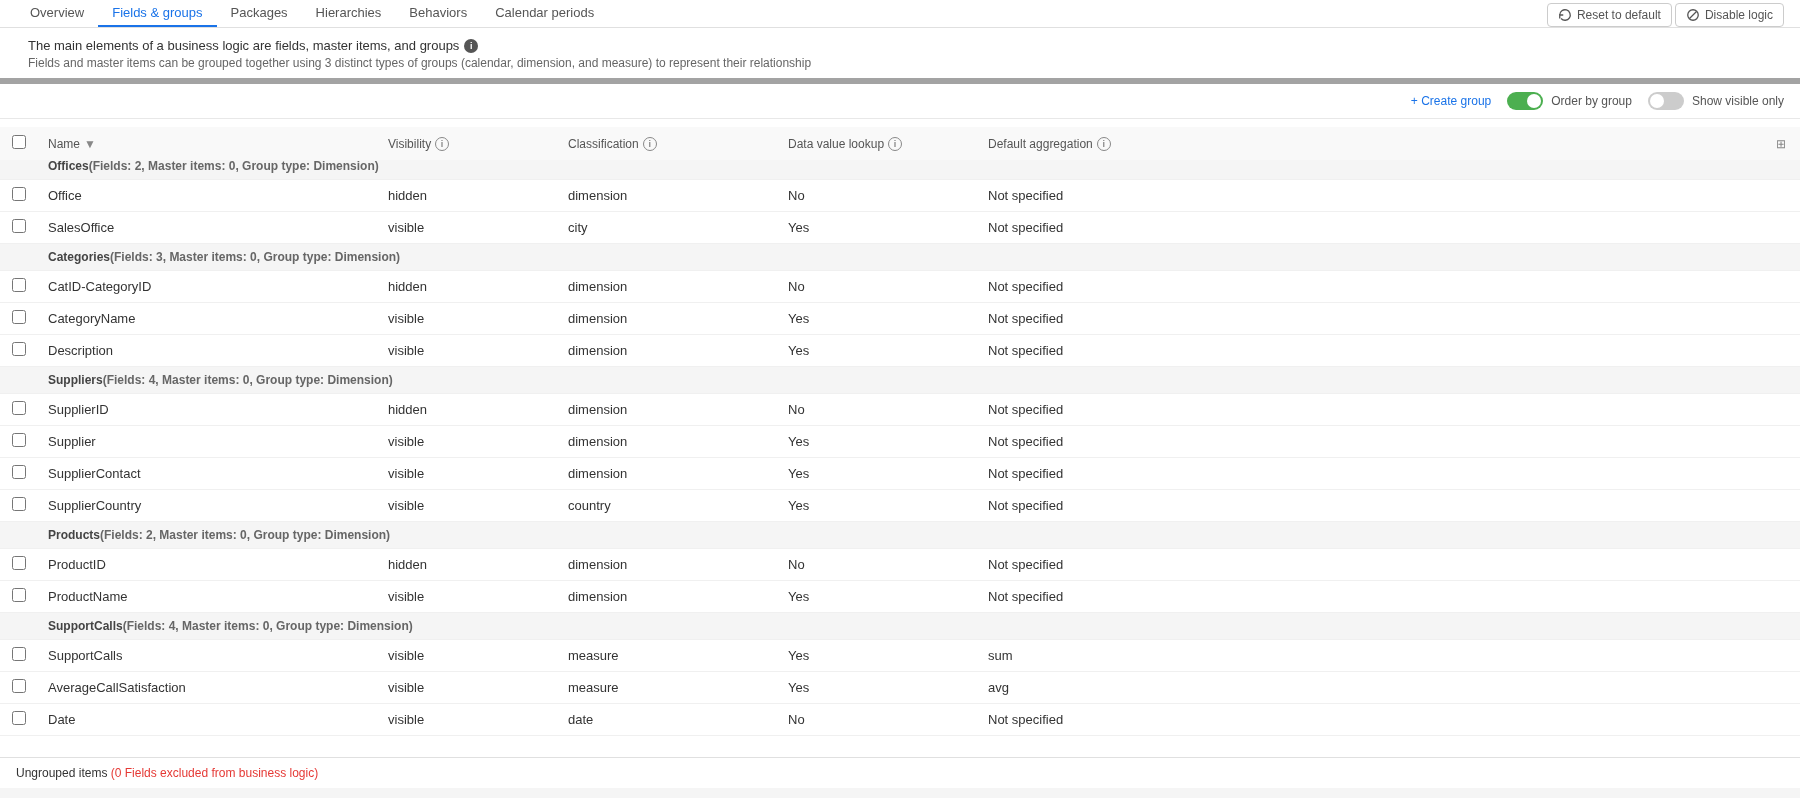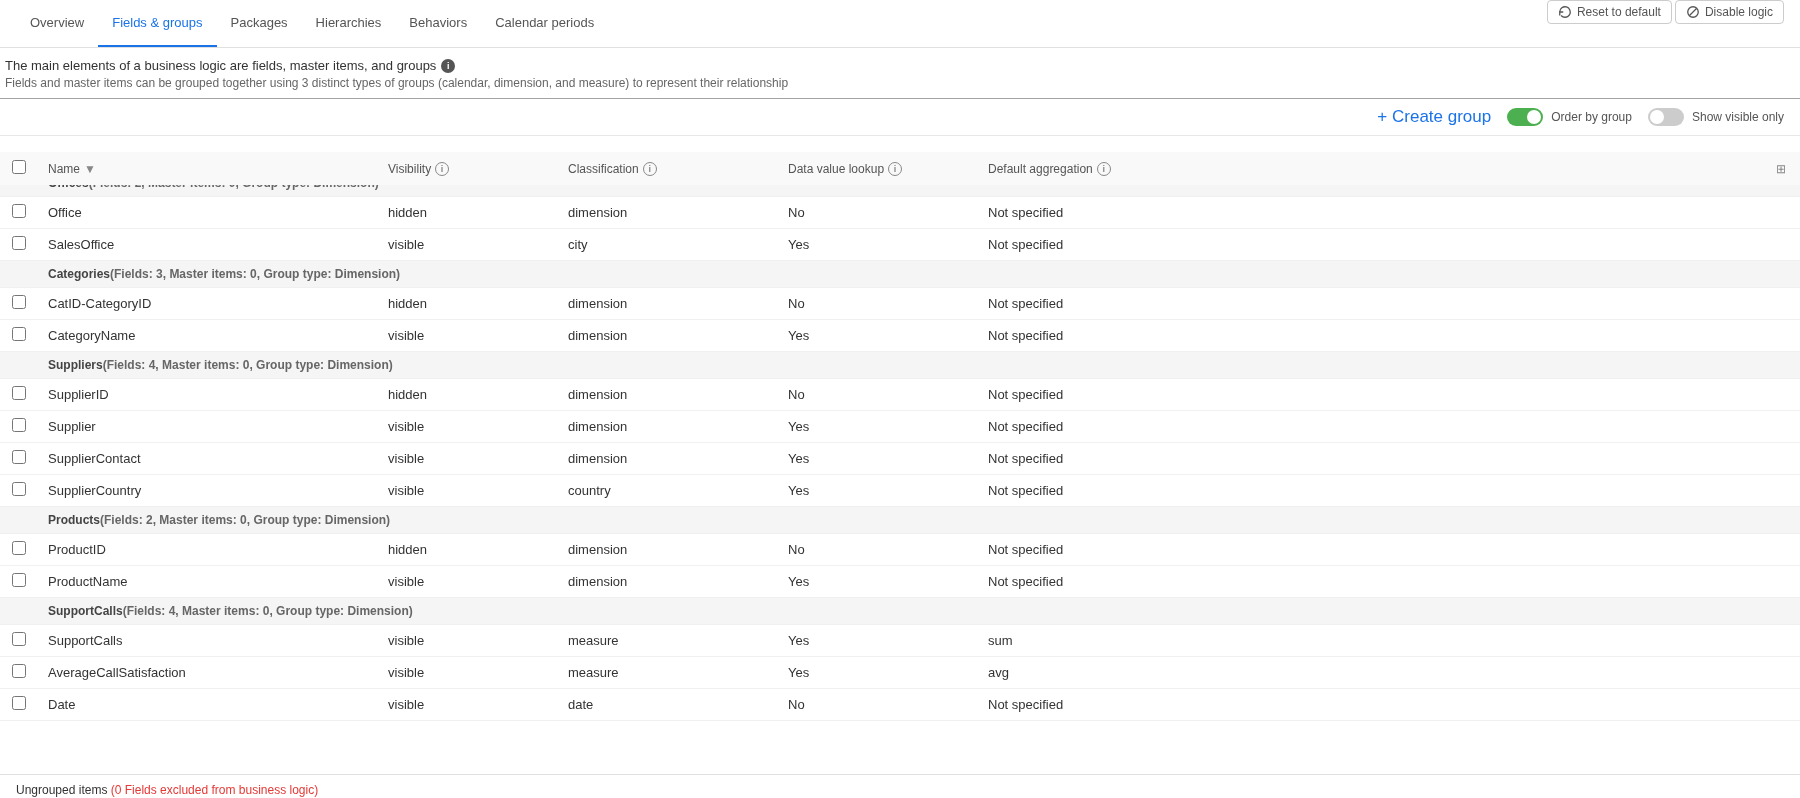--- a/index.html
+++ b/index.html
@@ -1,47 +1,47 @@
 <!DOCTYPE html>
 <html><head>
   <meta charset="utf-8">
   <style>
     * { box-sizing: border-box; margin: 0; padding: 0; }
     body { font-family: -apple-system, BlinkMacSystemFont, 'Segoe UI', Arial, sans-serif; font-size: 13px; background: #f5f5f5; color: #333; }
 
     
-    .top-nav { display: flex; align-items: flex-start; background: #fff; border-bottom: 1px solid #e0e0e0; padding: 0 16px; height: 48px; justify-content: space-between; }
+    .top-nav { display: flex; align-items: flex-end; background: #fff; border-bottom: 1px solid #e0e0e0; padding: 0 16px; height: 28px; justify-content: space-between; }
     .nav-tabs { display: flex; align-items: center; height: 100%; gap: 0; }
     .nav-tab { padding: 0 14px; height: 100%; display: flex; align-items: center; cursor: pointer; font-size: 13px; color: #555; border-bottom: 2px solid transparent; white-space: nowrap; }
     .nav-tab.active { color: #1a73e8; border-bottom: 2px solid #1a73e8; font-weight: 500; }
     .nav-actions { display: flex; align-items: center; gap: 3px; }
     .nav-btn { display: flex; align-items: center; gap: 5px; padding: 4px 10px; border: 1px solid #ccc; background: #fff; border-radius: 4px; cursor: pointer; font-size: 12px; color: #555; }
     .nav-btn svg { width: 14px; height: 14px; }
 
     
-    .info-bar { background: #fff; padding: 10px 5px 8px; border-bottom: 1px solid #a3a3a3; }
+    .info-bar { background: #fff; padding: 10px 28px 8px; border-bottom: 6px solid #a3a3a3; }
     .info-bar .main-text { font-size: 13px; color: #333; display: flex; align-items: center; gap: 5px; }
     .info-bar .sub-text { font-size: 12px; color: #666; margin-top: 3px; }
     .info-icon { display: inline-flex; align-items: center; justify-content: center; width: 14px; height: 14px; border-radius: 50%; background: #555; color: #fff; font-size: 9px; font-weight: bold; cursor: pointer; }
 
     
     .toolbar { display: flex; align-items: center; justify-content: flex-end; padding: 8px 16px; background: #fff; border-bottom: 1px solid #e8e8e8; gap: 16px; }
-    .create-group-btn { display: flex; align-items: center; gap: 4px; color: #1a73e8; background: none; border: none; cursor: pointer; font-size: 17px; font-weight: 500; }
+    .create-group-btn { display: flex; align-items: center; gap: 4px; color: #1a73e8; background: none; border: none; cursor: pointer; font-size: 12px; font-weight: 500; }
     .toggle-group { display: flex; align-items: center; gap: 8px; font-size: 12px; color: #555; }
     .toggle { position: relative; width: 36px; height: 18px; }
     .toggle input { opacity: 0; width: 0; height: 0; }
     .toggle-slider { position: absolute; inset: 0; background: #4caf50; border-radius: 9px; cursor: pointer; }
     .toggle-slider::before { content: ''; position: absolute; width: 14px; height: 14px; top: 2px; right: 2px; background: #fff; border-radius: 50%; }
     .toggle-off .toggle-slider { background: #ccc; }
     .toggle-off .toggle-slider::before { left: 2px; right: auto; }
 
     
     .table-area { background: #fff; overflow: auto; height: calc(798px - 160px); }
     table { width: 100%; border-collapse: collapse; table-layout: fixed; }
-    thead { position: sticky; top: 16px; z-index: 10; }
+    thead { position: sticky; top: 8px; z-index: 10; }
     thead tr { background: #f9f9f9; border-bottom: 1px solid #e0e0e0; }
     th { padding: 8px 12px; text-align: left; font-size: 12px; font-weight: 500; color: #555; border-right: none; white-space: nowrap; vertical-align: middle; }
     th .th-inner { display: flex; align-items: center; gap: 4px; }
     td { padding: 7px 12px; font-size: 13px; border-bottom: 1px solid #f0f0f0; vertical-align: middle; }
 
     .col-check { width: 36px; }
     .col-name { width: 340px; }
     .col-visibility { width: 180px; }
     .col-classification { width: 220px; }
     .col-lookup { width: 200px; }
@@ -216,20 +216,31 @@
         <td class="col-check">
           <input type="checkbox" class="checkbox" style="">
         </td>
         <td class="col-name">CategoryName</td>
         <td class="col-visibility">visible</td>
         <td class="col-classification">dimension</td>
         <td class="col-lookup">Yes</td>
         <td class="col-aggregation">Not specified</td>
         <td class="col-settings"></td>
       </tr>
+        <tr class="data-row">
+        <td class="col-check">
+          <input type="checkbox" class="checkbox" style="">
+        </td>
+        <td class="col-name">Description</td>
+        <td class="col-visibility">visible</td>
+        <td class="col-classification">dimension</td>
+        <td class="col-lookup">Yes</td>
+        <td class="col-aggregation">Not specified</td>
+        <td class="col-settings"></td>
+      </tr>
         <tr class="group-row">
       <td></td>
       <td colspan="6">
         <span>Suppliers</span><span class="group-detail">(Fields: 4, Master items: 0, Group type: Dimension)</span>
       </td>
     </tr>
         <tr class="data-row">
         <td class="col-check">
           <input type="checkbox" class="checkbox" style="">
         </td>

